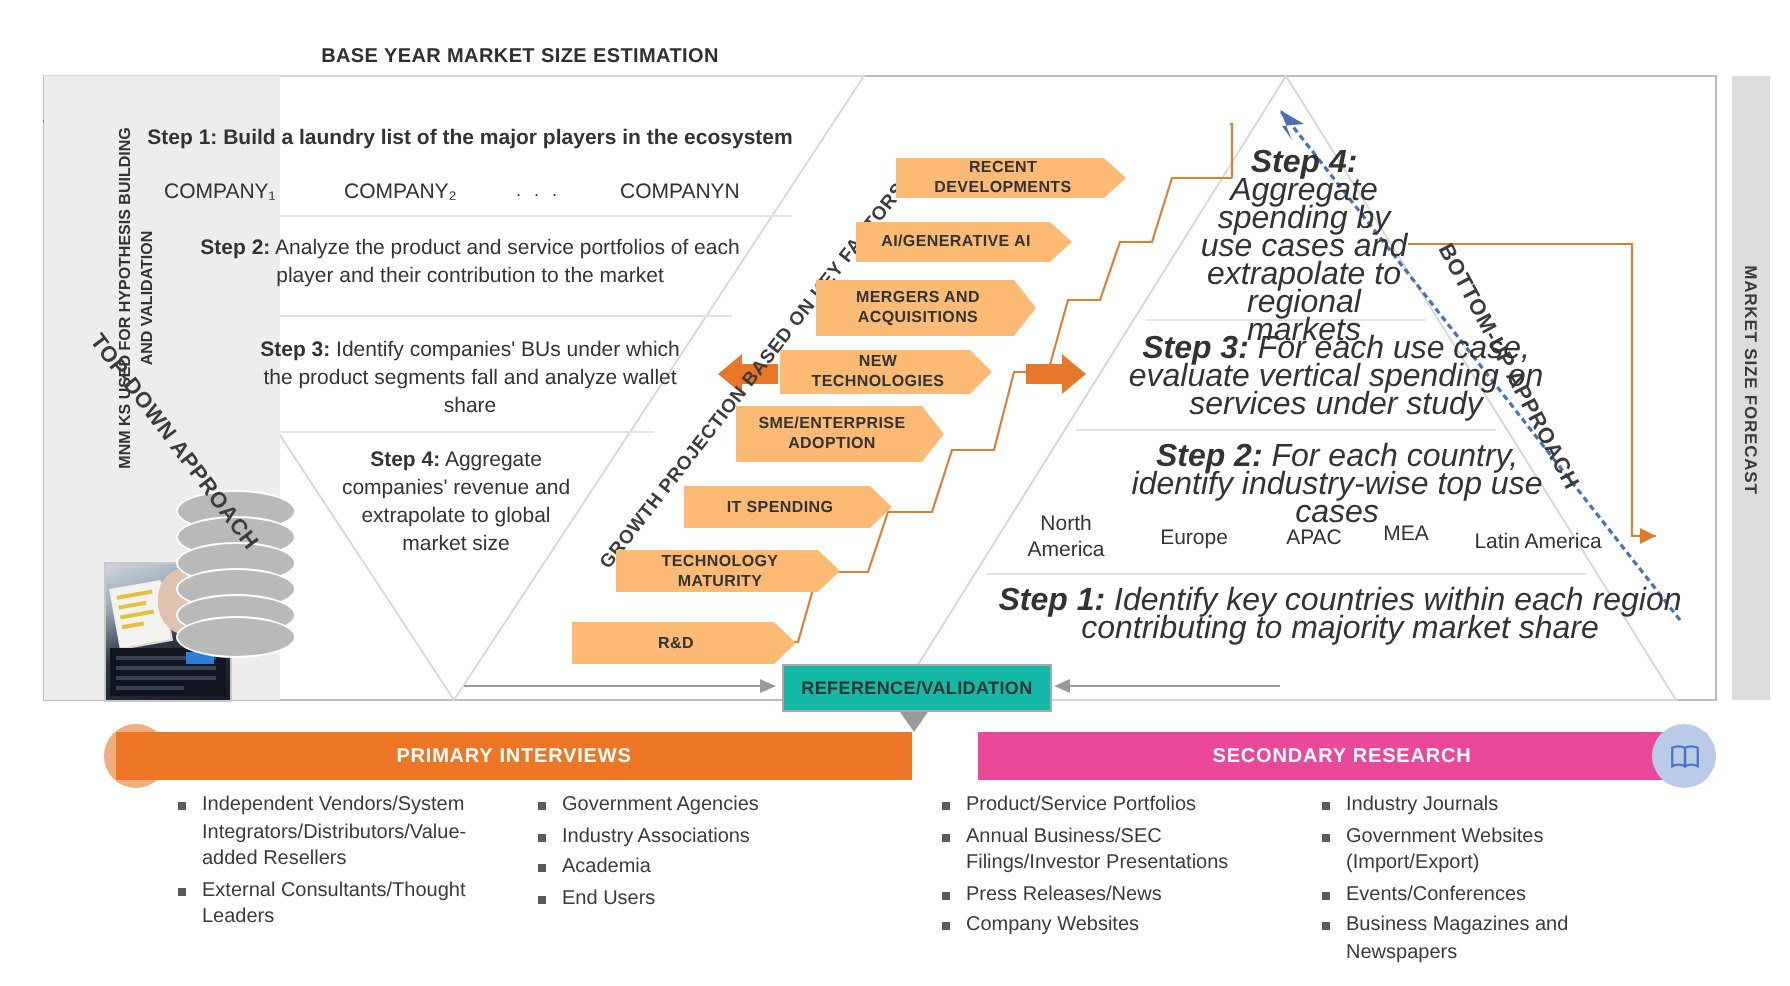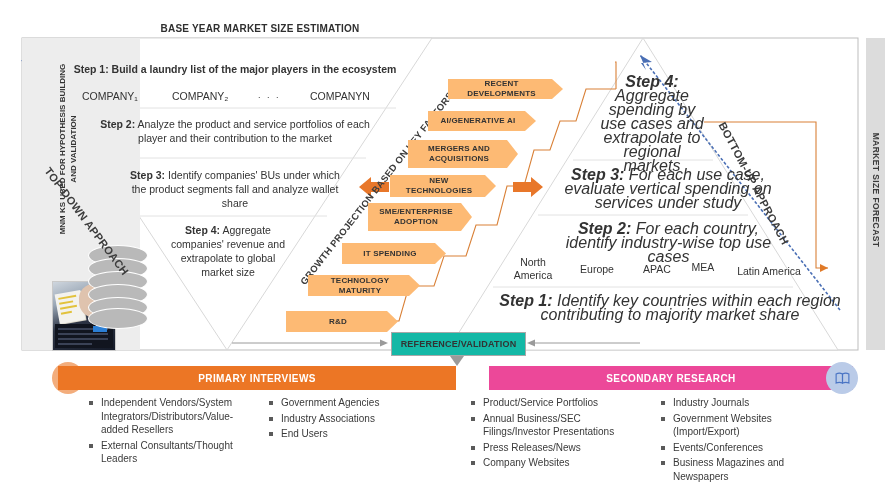--- a/index.html
+++ b/index.html
@@ -252,20 +252,21 @@
   <div class="col c1">
     <ul>
       <li>Independent Vendors/System Integrators/Distributors/Value-added Resellers</li>
       <li>External Consultants/Thought Leaders</li>
     </ul>
   </div>
   <div class="col c2">
     <ul>
       <li>Government Agencies</li>
       <li>Industry Associations</li>
+      <li>Academia</li>
       <li>End Users</li>
     </ul>
   </div>
   <div class="col c3">
     <ul>
       <li>Product/Service Portfolios</li>
       <li>Annual Business/SEC Filings/Investor Presentations</li>
       <li>Press Releases/News</li>
       <li>Company Websites</li>
     </ul>

